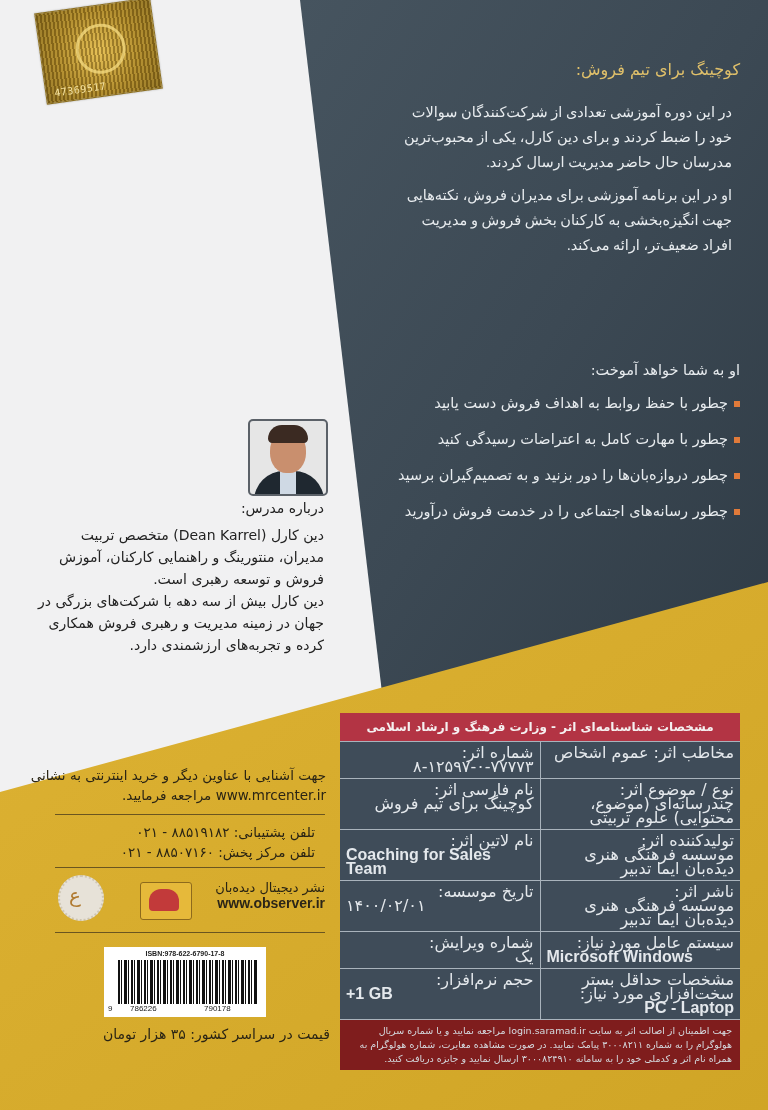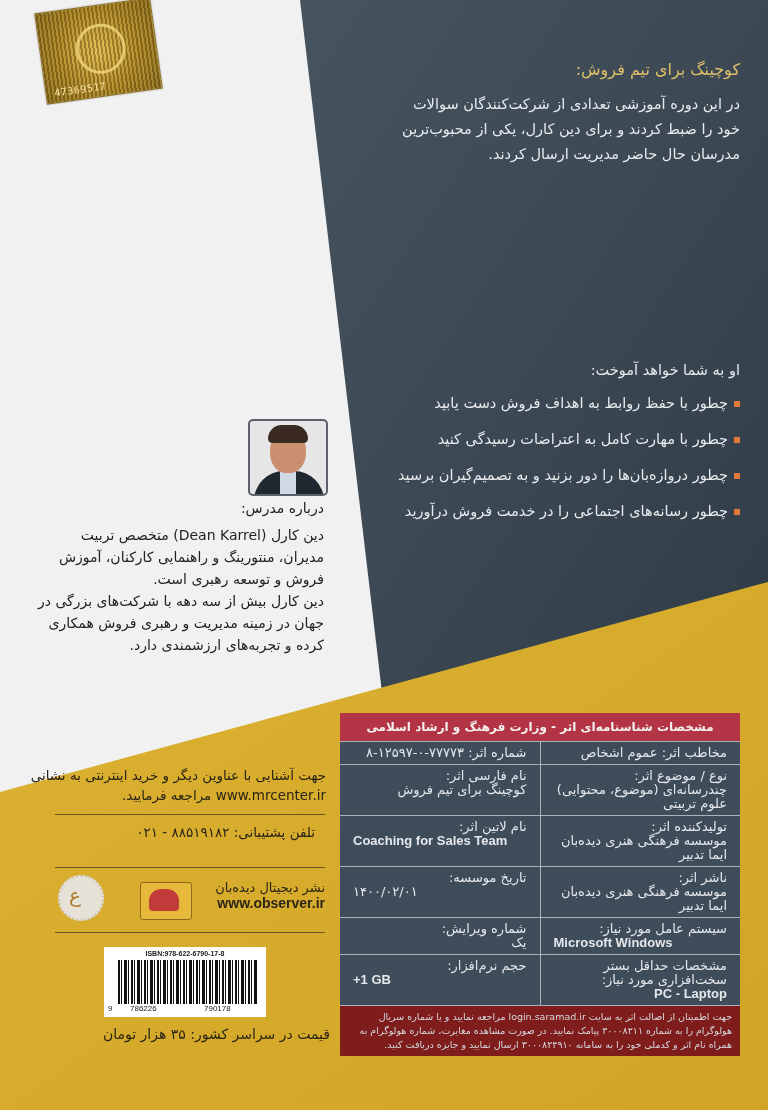--- a/index.html
+++ b/index.html
@@ -12,21 +12,21 @@
     background:
       repeating-linear-gradient(90deg, rgba(120,90,20,.55) 0 2px, rgba(230,190,80,.35) 2px 4px),
       radial-gradient(circle at 50% 50%, #e6c25a 0, #9c7a22 55%, #6d5515 100%);
     border:1px solid #8a6d1d; box-shadow:0 0 2px rgba(0,0,0,.3); }
   .hologram .holo-num { position:absolute; left:8px; bottom:4px; font-family:"DejaVu Sans Mono", monospace; font-size:10px; color:#f4e2a0; letter-spacing:.5px; }
   .hologram .holo-mark { position:absolute; left:35px; top:18px; width:44px; height:44px; border-radius:50%; border:3px solid #f1d77d; opacity:.8; }
 
   
   .course-title { position:absolute; left:390px; top:60px; width:350px; font-size:16px; color:#e0c06a; }
   .course-body { position:absolute; left:388px; top:92px; width:352px; font-size:14.5px; line-height:25px; color:#e8ecef; }
-  .course-body p { margin:0; }
+  .course-body p { margin:8px;font-family:Liberation Serif, serif; }
   .learn-intro { position:absolute; left:388px; top:362px; width:352px; font-size:14.5px; color:#e8ecef; }
   .bullets { position:absolute; left:380px; top:390px; width:360px; font-size:14.5px; color:#e8ecef; margin:0; padding:0; list-style:none; }
   .bullets li { margin:0 0 10px 0; line-height:26px; }
   .bullets .bullet-box { display:inline-block; width:6px; height:6px; background:#e07a3a; margin-left:6px; vertical-align:middle; }
 
   
   .instructor-photo { position:absolute; left:248px; top:419px; width:76px; height:73px; border:2px solid #5b6168; border-radius:5px; overflow:hidden; background:#e6e6e6; }
   .instructor-photo .head { position:absolute; left:20px; top:8px; width:36px; height:44px; border-radius:50% 50% 45% 45%; background:#c98f6e; }
   .instructor-photo .hair { position:absolute; left:18px; top:4px; width:40px; height:18px; border-radius:20px 20px 6px 6px; background:#3b2a22; }
   .instructor-photo .jacket { position:absolute; left:4px; top:50px; width:70px; height:30px; border-radius:30px 30px 0 0; background:#1f2830; }
@@ -51,21 +51,21 @@
   .barcode .bars { position:absolute; left:14px; top:13px; width:140px; height:44px;
     background:repeating-linear-gradient(90deg,#111 0 2px,#fff 2px 3px,#111 3px 4px,#fff 4px 6px,#111 6px 9px,#fff 9px 10px,#111 10px 11px,#fff 11px 13px); }
   .barcode .digits { position:absolute; top:57px; font-family:"Liberation Sans", sans-serif; font-size:8px; color:#222; }
   .price { position:absolute; left:40px; top:1026px; width:290px; font-size:14px; color:#2a2414; }
 
   
   .spec-table { position:absolute; left:340px; top:713px; width:400px; }
   .spec-header { height:28px; background:#b33444; color:#f5f0f0; font-size:12px; font-weight:bold; text-align:center; line-height:28px; direction:rtl; }
   .spec-grid { background:#3f4c59; }
   .spec-row { display:flex; border-top:1px solid #a9b3bc; direction:rtl; }
-  .spec-cell { flex:1; padding:4px 13px; font-size:13px; line-height:14px; color:#e4e8ec; text-align:right; }
+  .spec-cell { flex:1; padding:4px 6px; font-size:16px; line-height:14px; color:#e4e8ec; text-align:right; }
   .spec-cell + .spec-cell { border-right:1px solid #a9b3bc; }
   .spec-cell .val-en { font-family:"Liberation Sans", sans-serif; font-weight:bold; direction:ltr; }
   .spec-note { background:#7f1d1d; border-top:1px solid #a9b3bc; padding:4px 8px; font-size:9.5px; line-height:14px; color:#d5dadf; direction:rtl; text-align:right; }
 </style>
 </head>
 <body>
 
 <svg class="bg-svg" viewBox="0 0 768 1110" preserveAspectRatio="none">
   <defs>
     <linearGradient id="slate" x1="0" y1="0" x2="1" y2="1">
@@ -84,20 +84,21 @@
 </svg>
 
 <div class="hologram">
   <div class="holo-mark"></div>
   <div class="holo-num">47369517</div>
 </div>
 
 <div class="course-title rtl">کوچینگ برای تیم فروش:</div>
 <div class="course-body rtl">
   <p>در این دوره آموزشی تعدادی از شرکت‌کنندگان سوالات خود را ضبط کردند و برای دین کارل، یکی از محبوب‌ترین مدرسان حال حاضر مدیریت ارسال کردند.</p>
+  <p>او در این برنامه آموزشی برای مدیران فروش، نکته‌هایی جهت انگیزه‌بخشی به کارکنان بخش فروش و مدیریت افراد ضعیف‌تر، ارائه می‌کند.</p>
 </div>
 <div class="learn-intro rtl">او به شما خواهد آموخت:</div>
 <ul class="bullets rtl">
   <li><span class="bullet-box"></span><span>چطور با حفظ روابط به اهداف فروش دست یابید</span></li>
   <li><span class="bullet-box"></span><span>چطور با مهارت کامل به اعتراضات رسیدگی کنید</span></li>
   <li><span class="bullet-box"></span><span>چطور دروازه‌بان‌ها را دور بزنید و به تصمیم‌گیران برسید</span></li>
   <li><span class="bullet-box"></span><span>چطور رسانه‌های اجتماعی را در خدمت فروش درآورید</span></li>
 </ul>
 
 <div class="instructor-photo">
@@ -109,20 +110,21 @@
 <div class="instructor-heading rtl">درباره مدرس:</div>
 <div class="instructor-body rtl">
   <p>دین کارل (Dean Karrel) متخصص تربیت مدیران، منتورینگ و راهنمایی کارکنان، آموزش فروش و توسعه رهبری است.</p>
   <p>دین کارل بیش از سه دهه با شرکت‌های بزرگی در جهان در زمینه مدیریت و رهبری فروش همکاری کرده و تجربه‌های ارزشمندی دارد.</p>
 </div>
 
 <div class="promo rtl">جهت آشنایی با عناوین دیگر و خرید اینترنتی به نشانی www.mrcenter.ir مراجعه فرمایید.</div>
 <div class="divider" style="top:814px"></div>
 <div class="phones rtl">
   <div>تلفن پشتیبانی: ۸۸۵۱۹۱۸۲ - ۰۲۱</div>
+  <div>تلفن مرکز پخش: ۸۸۵۰۷۱۶۰ - ۰۲۱</div>
 </div>
 <div class="divider" style="top:867px"></div>
 
 <div class="emblem">
     <span>ع</span>
   </div>
 <div class="pub-logo">
     <span></span>
   </div>
 <div class="publisher rtl">

